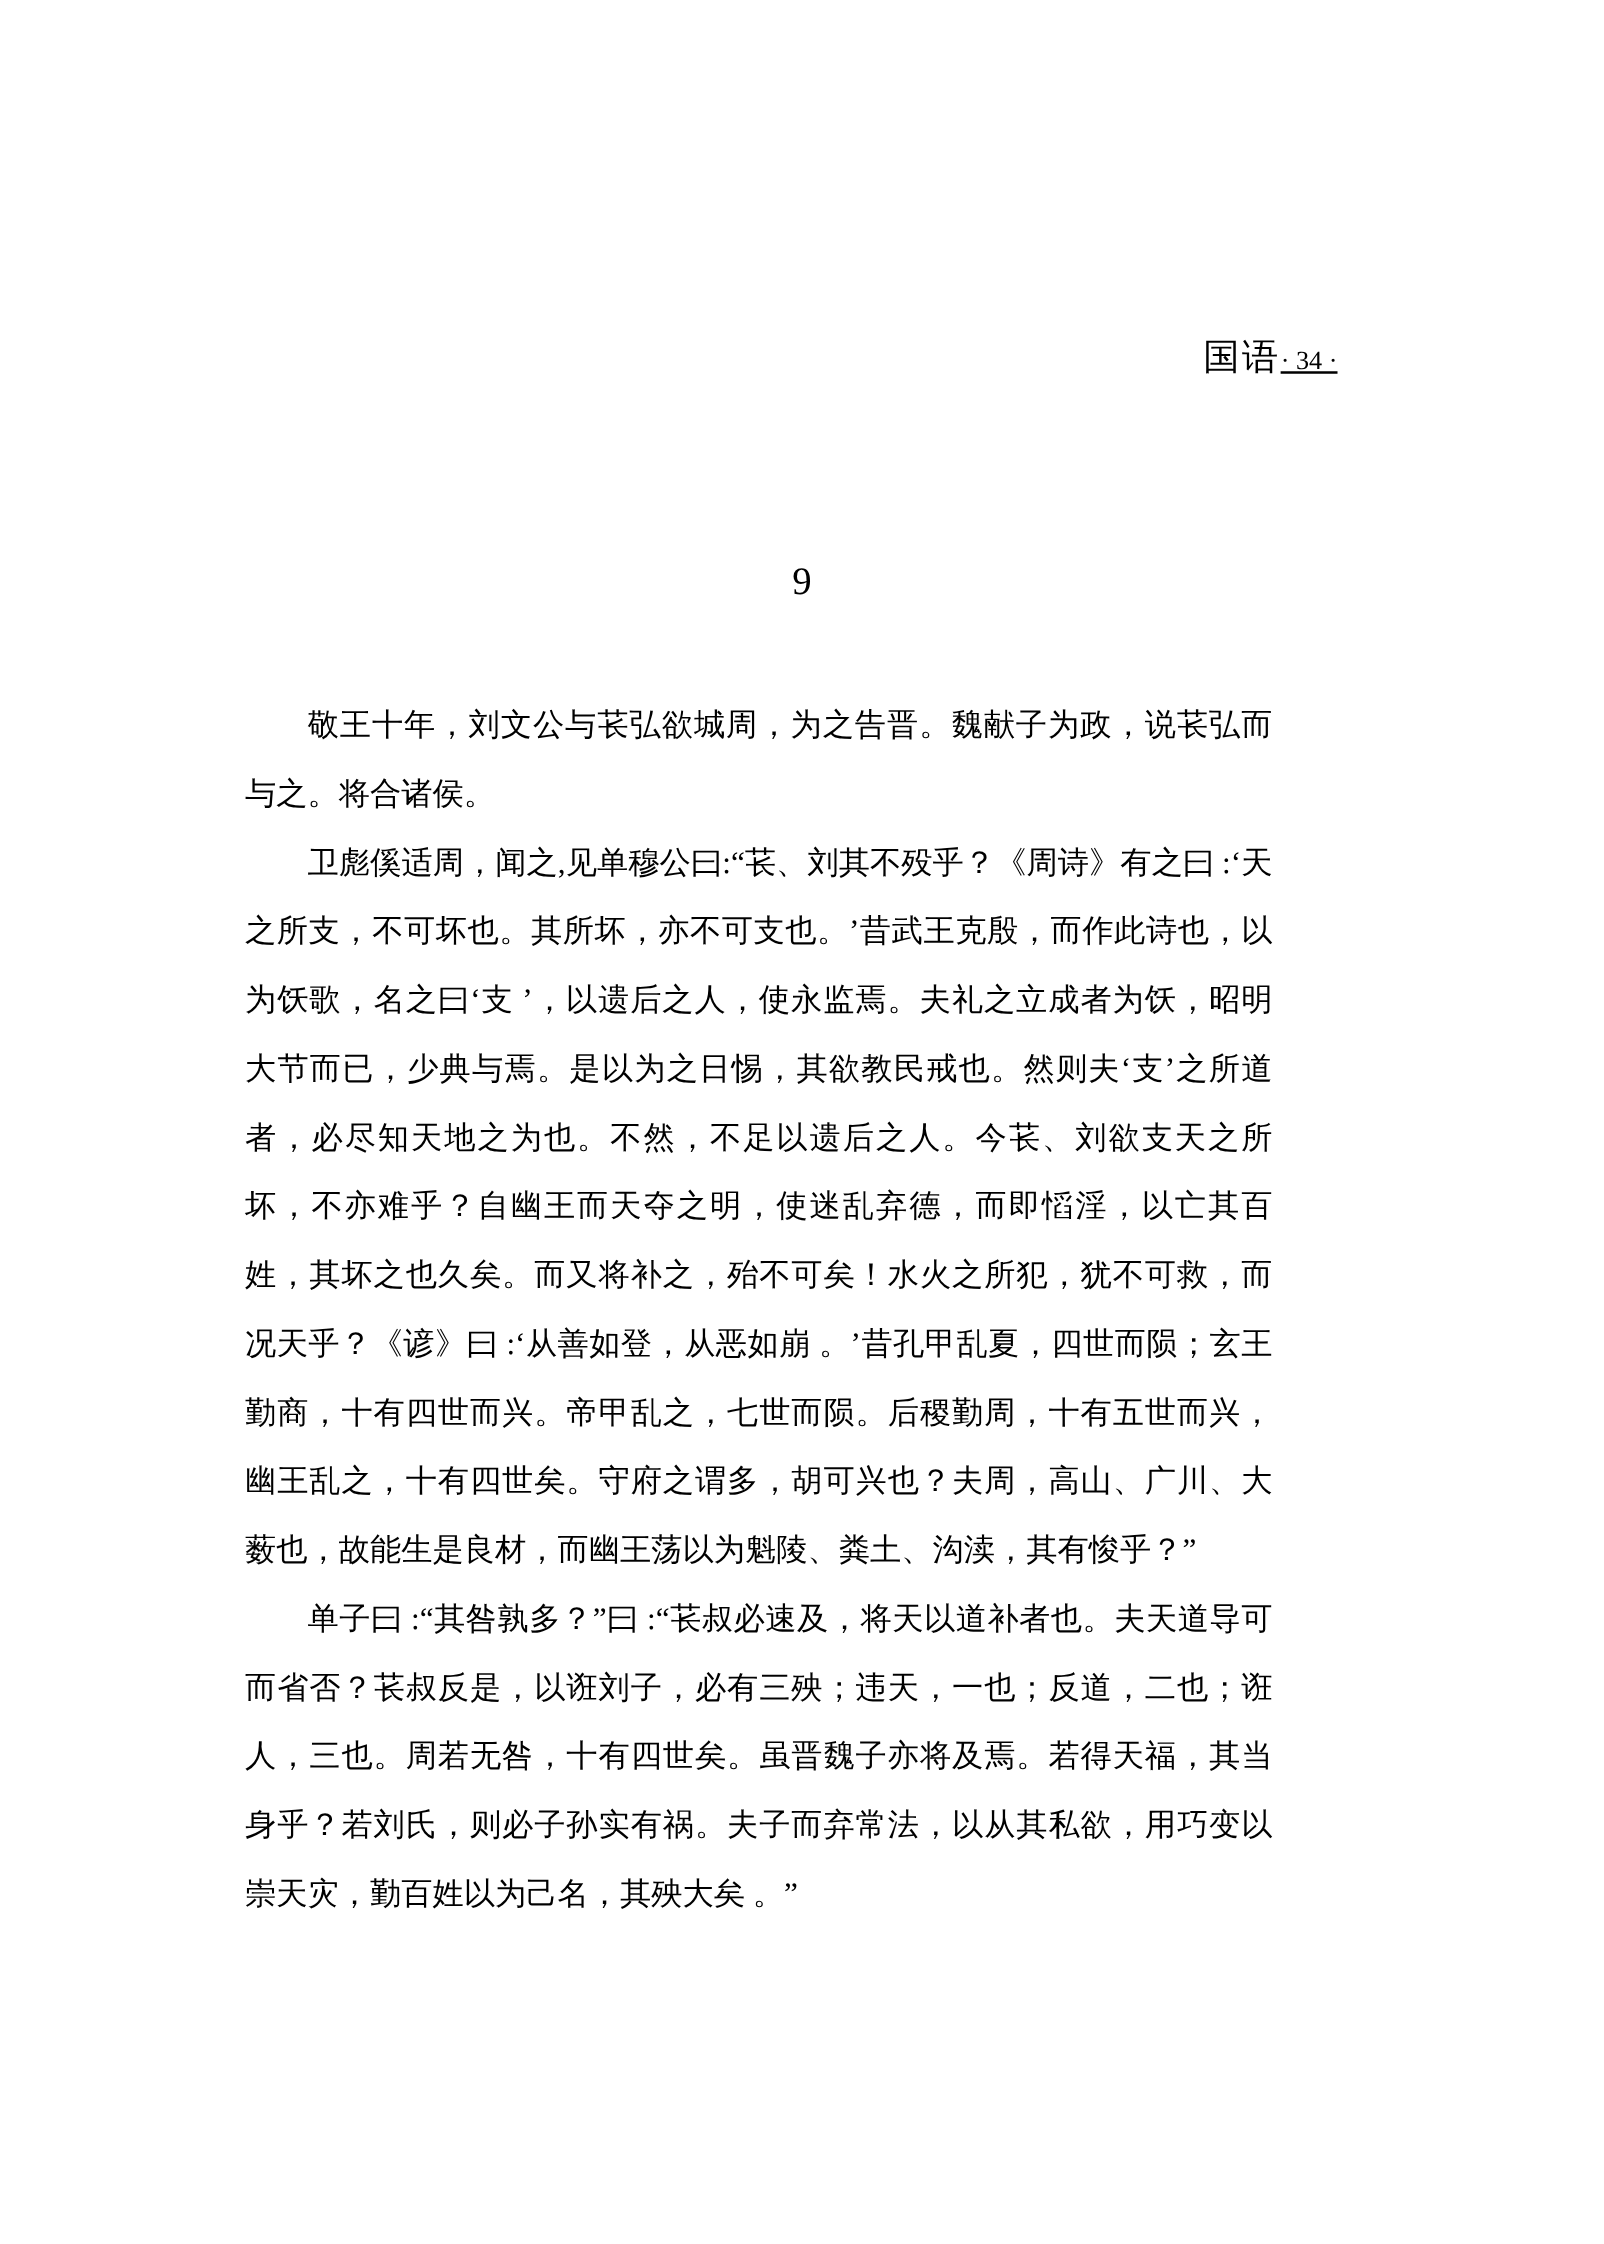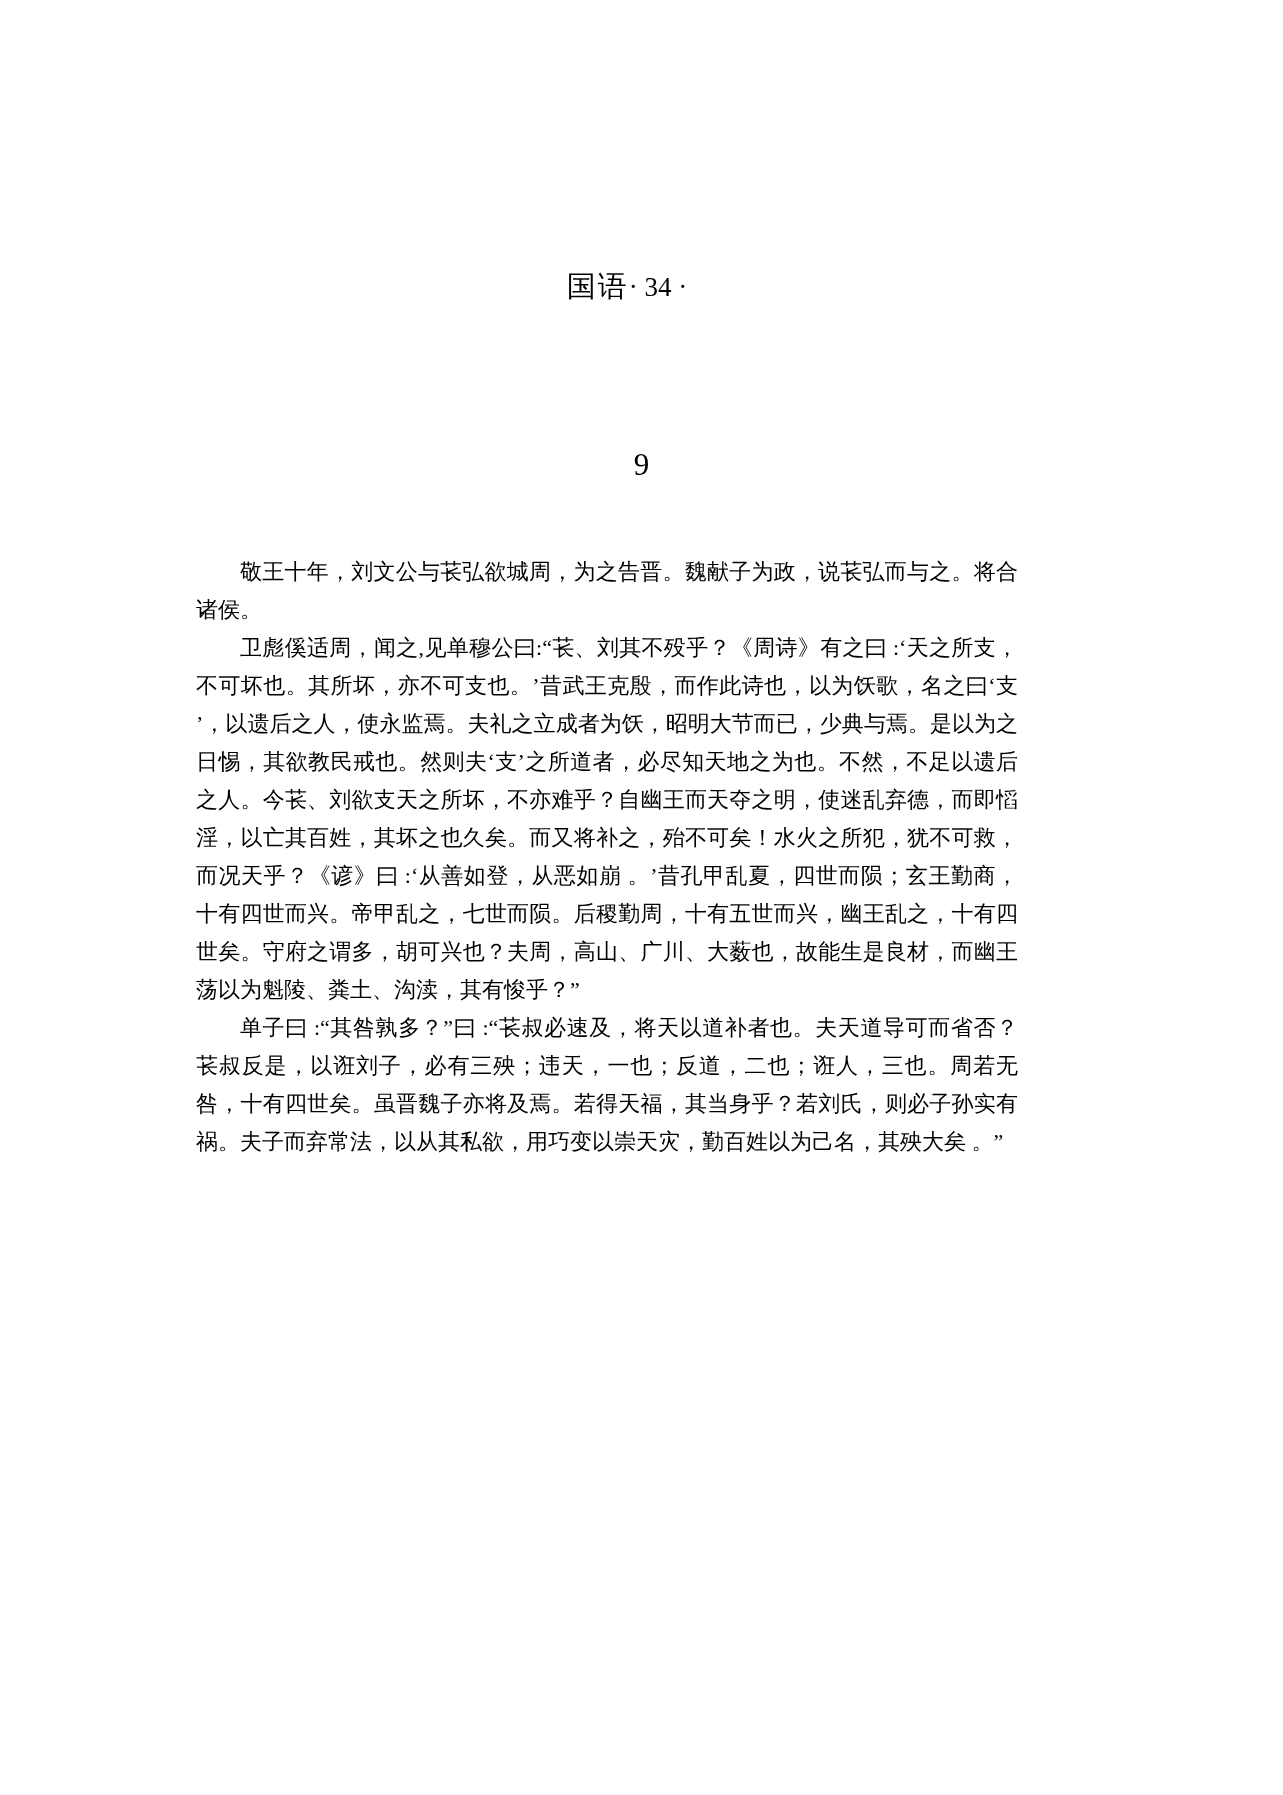--- a/index.html
+++ b/index.html
@@ -16,47 +16,48 @@
     color: #000000;
     font-family: "Liberation Serif", "DejaVu Serif", serif;
     overflow: hidden;
   }
   .running-header {
     position: absolute;
     top: 268px;
     left: 184px;
     right: 213px;
     display: flex;
-    justify-content: center;
+    justify-content: flex-end;
     align-items: baseline;
     font-size: 29px;
     line-height: 36px;
   }
   .book-title {
     letter-spacing: 2px;
   }
   .page-number {
-    font-size: 27px;
+    font-size: 21px;
+    text-decoration: underline;
   }
   .section-number {
     position: absolute;
     top: 446px;
     left: 0;
     width: 100%;
     text-align: center;
     font-size: 31px;
     line-height: 38px;
   }
   .body-text {
     position: absolute;
     top: 553px;
     left: 196px;
     width: 822px;
-    font-size: 22px;
-    line-height: 38px;
+    font-size: 25px;
+    line-height: 55px;
     text-align: justify;
     text-justify: inter-ideograph;
   }
   .body-text p {
     margin: 0;
     padding: 0;
     text-indent: 2em;
   }
 </style>
 </head>

